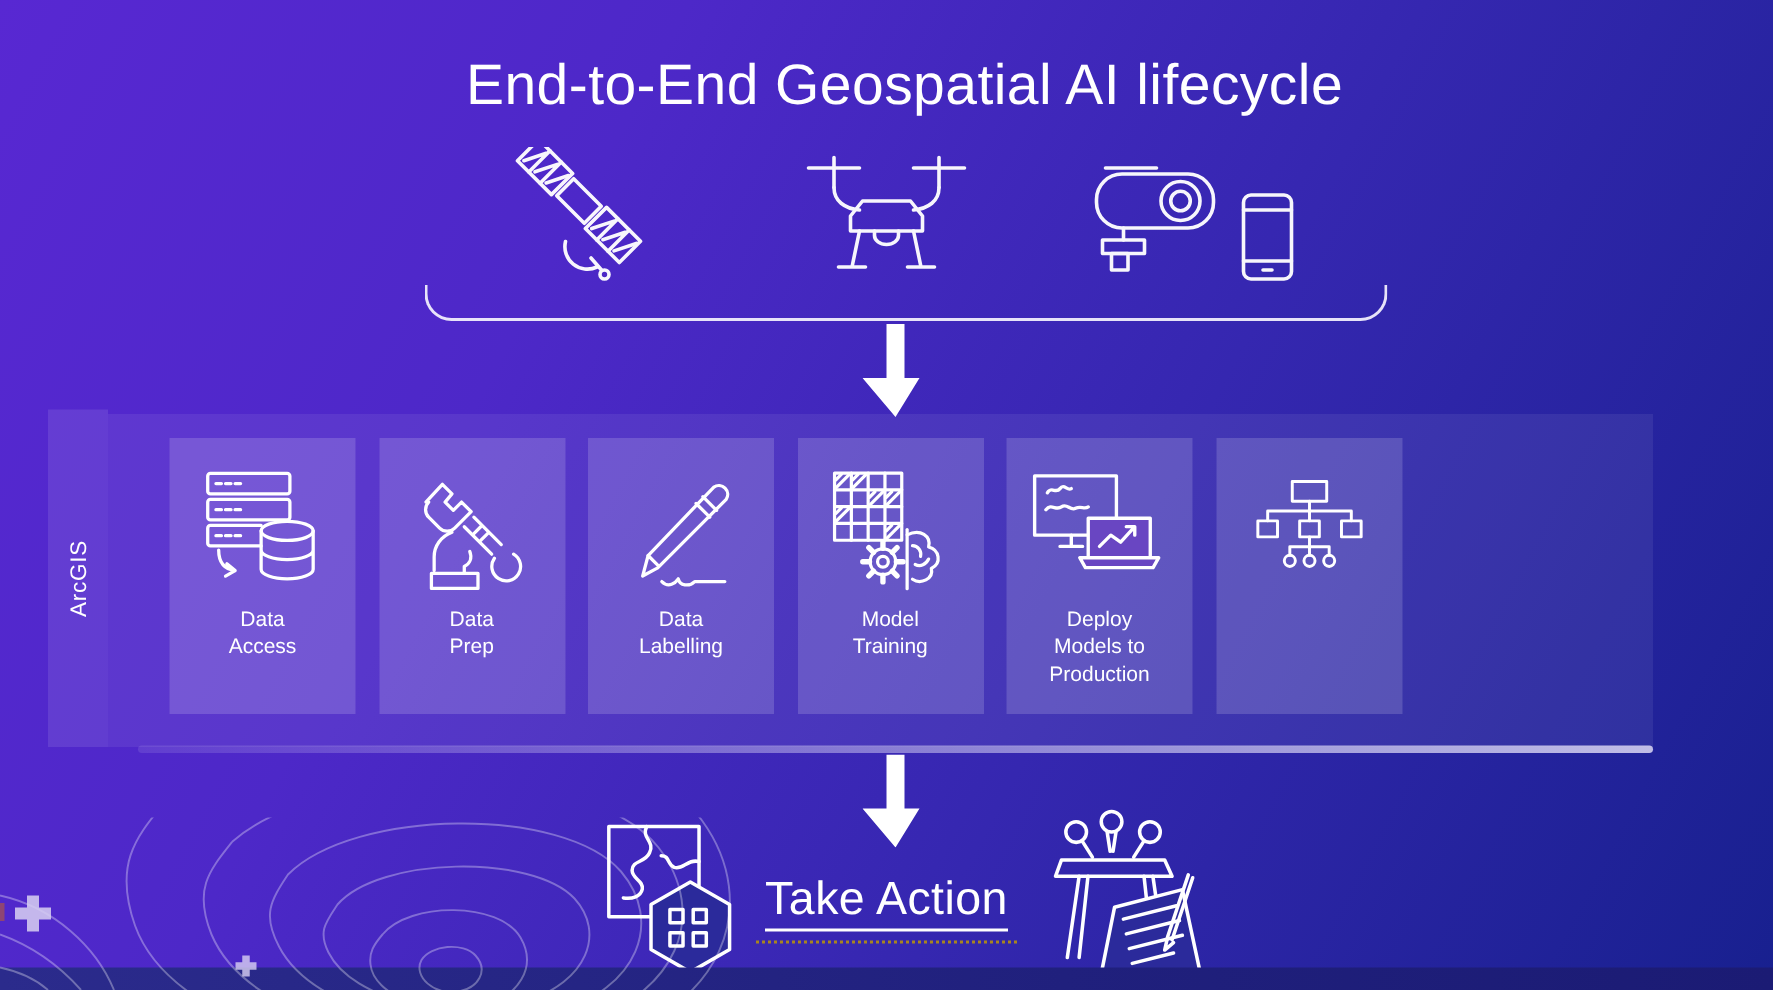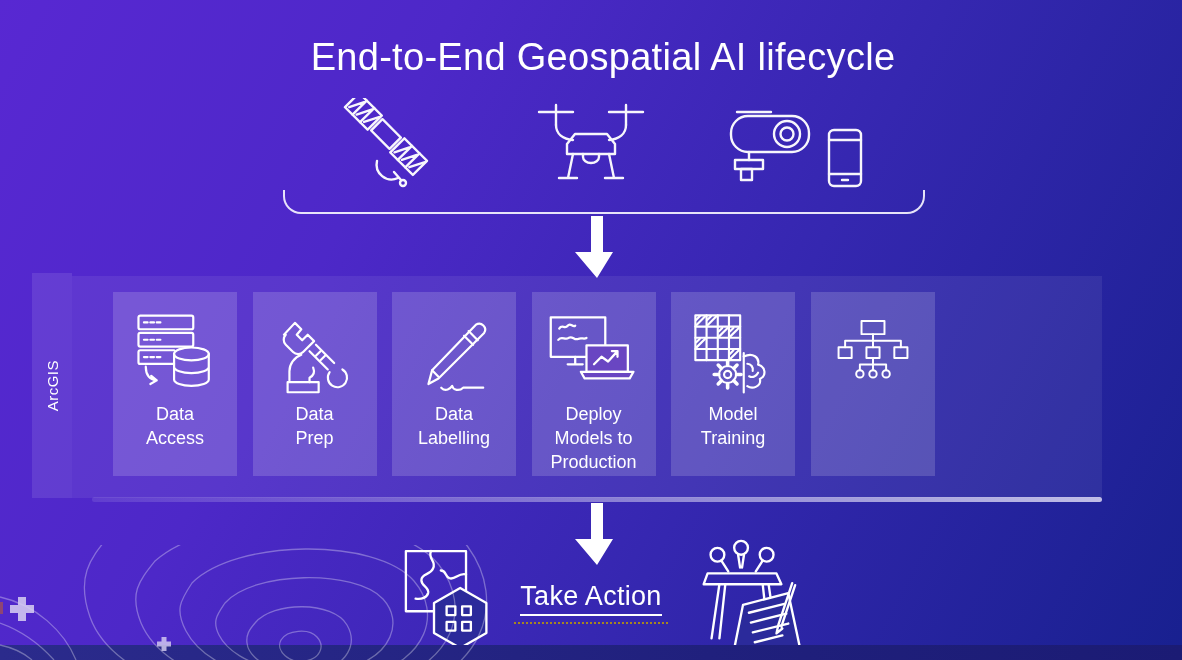--- a/index.html
+++ b/index.html
@@ -35,25 +35,25 @@
     position:absolute; left:92px; top:497px; width:1010px; height:5px; border-radius:3px;
     background:linear-gradient(90deg, rgba(255,255,255,.10), rgba(232,228,250,.80));
   }
 
   .cards { position:absolute; left:113px; top:292px; display:flex; gap:15.5px; }
   .card {
     width:124px; height:184px; box-sizing:border-box; padding-top:13px;
     background:rgba(255,255,255,.16); text-align:center;
   }
   .cicon { height:95px; display:flex; align-items:center; justify-content:center; }
-  .clabel { font-size:18px; line-height:1.32; white-space:pre-line; margin-top:3px; }
+  .clabel { font-size:14px; line-height:1.32; white-space:pre-line; margin-top:3px; }
 
   .take-action-wrap { position:absolute; left:0; top:581px; width:100%; text-align:center; }
   .take-action { display:inline-block; border-bottom:2.5px dotted #a8851f; padding:0 6px 6px; cursor:pointer; }
-  .take-action span { display:inline-block; font-size:27px; letter-spacing:.3px; border-bottom:2px solid #ffffff; padding-bottom:2px; }
+  .take-action span { display:inline-block; font-size:31px; letter-spacing:.3px; border-bottom:2px solid #ffffff; padding-bottom:2px; }
 
   .map-icon   { position:absolute; left:402px; top:549px; }
   .podium-icon{ position:absolute; left:684px; top:536px; }
 
   .bottom-bar { position:absolute; left:0; bottom:0; width:100%; height:15px;
     background:linear-gradient(90deg,#2b2b8c 0%,#20207d 60%,#1b1b74 100%); }
   .topo { position:absolute; left:0; top:545px; }
   .edge-mark { position:absolute; left:0; top:602px; width:3px; height:12px; background:#a34f55; opacity:.75; }
 </style>
 </head>
@@ -149,51 +149,51 @@
           <path d="M22,65 l7,7"></path>
           <path d="M32,84 c5,5 10,1 12,-2 c1,5 8,6 12,2 h22"></path>
         </svg>
       </div>
       <div class="clabel">Data
 Labelling</div>
     </div>
 
     <div class="card">
       <div class="cicon">
-        <svg class="icon" width="94" height="80" viewBox="0 0 100 84">
-          <rect x="4" y="4" width="58" height="42"></rect>
-          <path d="M30,46 v8 M22,54 h16"></path>
-          <path d="M13,16 c3,-5 6,1 9,-3 c3,-4 5,2 8,0"></path>
-          <path d="M12,28 c4,-5 7,1 11,-2 c4,-3 6,3 10,1 c4,-2 6,1 9,-1"></path>
-          <rect x="42" y="34" width="44" height="28" fill="#6946c2"></rect>
-          <path d="M50,54 L58,46 L65,51 L75,40 M69,40 h6 M75,40 v6"></path>
-          <path d="M36,62 h56 l-4,7 h-48 z" fill="#6946c2"></path>
-        </svg>
-      </div>
-      <div class="clabel">Deploy
-Models to
-Production</div>
-    </div>
-
-    <div class="card">
-      <div class="cicon">
         <svg class="icon" width="86" height="86" viewBox="0 0 96 96">
           <rect x="6" y="6" width="50" height="50"></rect>
           <path d="M18.5,6 v50 M31,6 v50 M43.5,6 v50 M6,18.5 h50 M6,31 h50 M6,43.5 h50"></path>
           <path d="M7,17 l10,-10 M7,11 l4,-4 M19.5,17 l10,-10 M19.5,11 l4,-4 M32,30 l10,-10 M32,24 l4,-4 M44.5,30 l10,-10 M44.5,24 l4,-4 M7,42 l10,-10 M7,36 l4,-4 M44.5,55 l10,-10 M44.5,49 l4,-4"></path>
           <circle cx="42" cy="72" r="9.5"></circle>
           <circle cx="42" cy="72" r="4"></circle>
           <path stroke-width="4" d="M52,72 h5 M49,79 l3.5,3.5 M42,82 v5 M35,79 l-3.5,3.5 M32,72 h-5 M35,65 l-3.5,-3.5 M42,62 v-5 M49,65 l3.5,-3.5"></path>
           <path d="M60,48 v44"></path>
           <path d="M60,52 c10,-5 18,1 16,9 c8,2 10,12 2,16 c2,8 -8,12 -14,8"></path>
           <path d="M64,60 c4,0 7,4 6,8 M66,74 c4,2 8,0 10,-4"></path>
         </svg>
       </div>
       <div class="clabel">Model
 Training</div>
+    </div>
+
+    <div class="card">
+      <div class="cicon">
+        <svg class="icon" width="94" height="80" viewBox="0 0 100 84">
+          <rect x="4" y="4" width="58" height="42"></rect>
+          <path d="M30,46 v8 M22,54 h16"></path>
+          <path d="M13,16 c3,-5 6,1 9,-3 c3,-4 5,2 8,0"></path>
+          <path d="M12,28 c4,-5 7,1 11,-2 c4,-3 6,3 10,1 c4,-2 6,1 9,-1"></path>
+          <rect x="42" y="34" width="44" height="28" fill="#6946c2"></rect>
+          <path d="M50,54 L58,46 L65,51 L75,40 M69,40 h6 M75,40 v6"></path>
+          <path d="M36,62 h56 l-4,7 h-48 z" fill="#6946c2"></path>
+        </svg>
+      </div>
+      <div class="clabel">Deploy
+Models to
+Production</div>
     </div>
 
     <div class="card">
       <div class="cicon">
         <svg class="icon" width="82" height="78" viewBox="0 0 100 86">
           <rect x="36" y="4" width="28" height="16"></rect>
           <path d="M50,20 v8 M16,28 H84 M16,28 v8 M50,28 v8 M84,28 v8"></path>
           <rect x="8" y="36" width="16" height="13"></rect>
           <rect x="42" y="36" width="16" height="13"></rect>
           <rect x="76" y="36" width="16" height="13"></rect>

